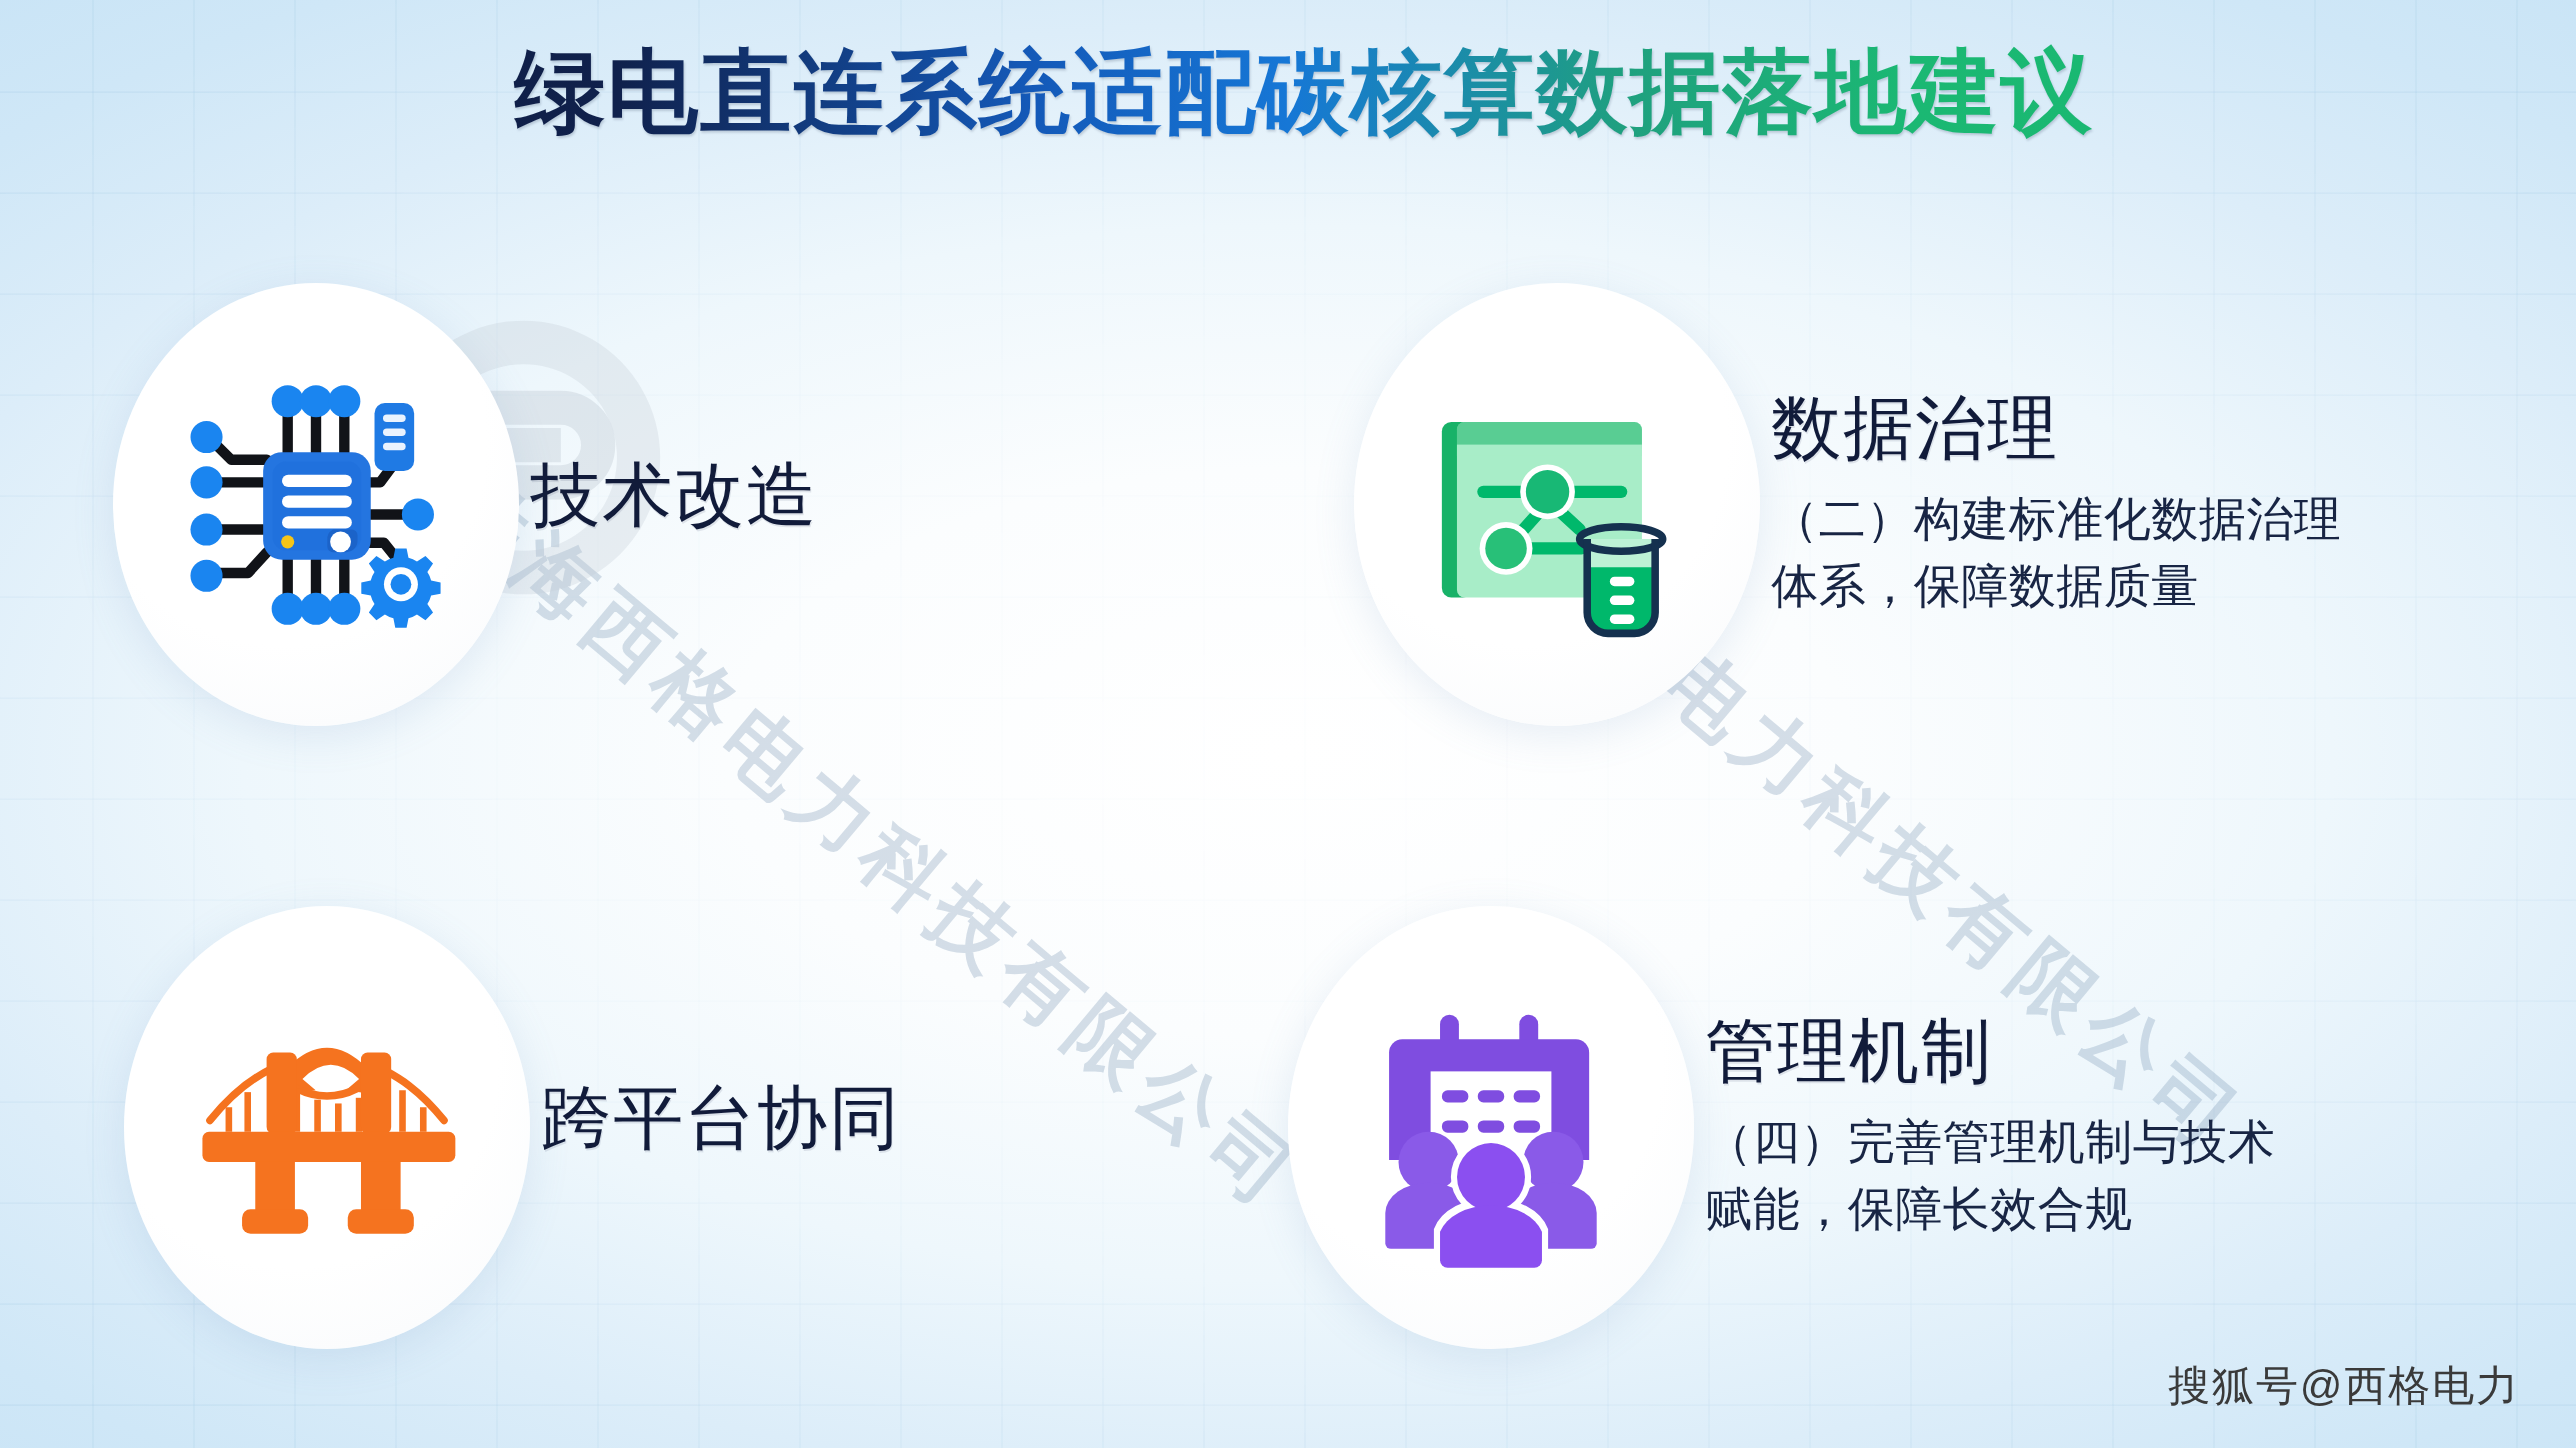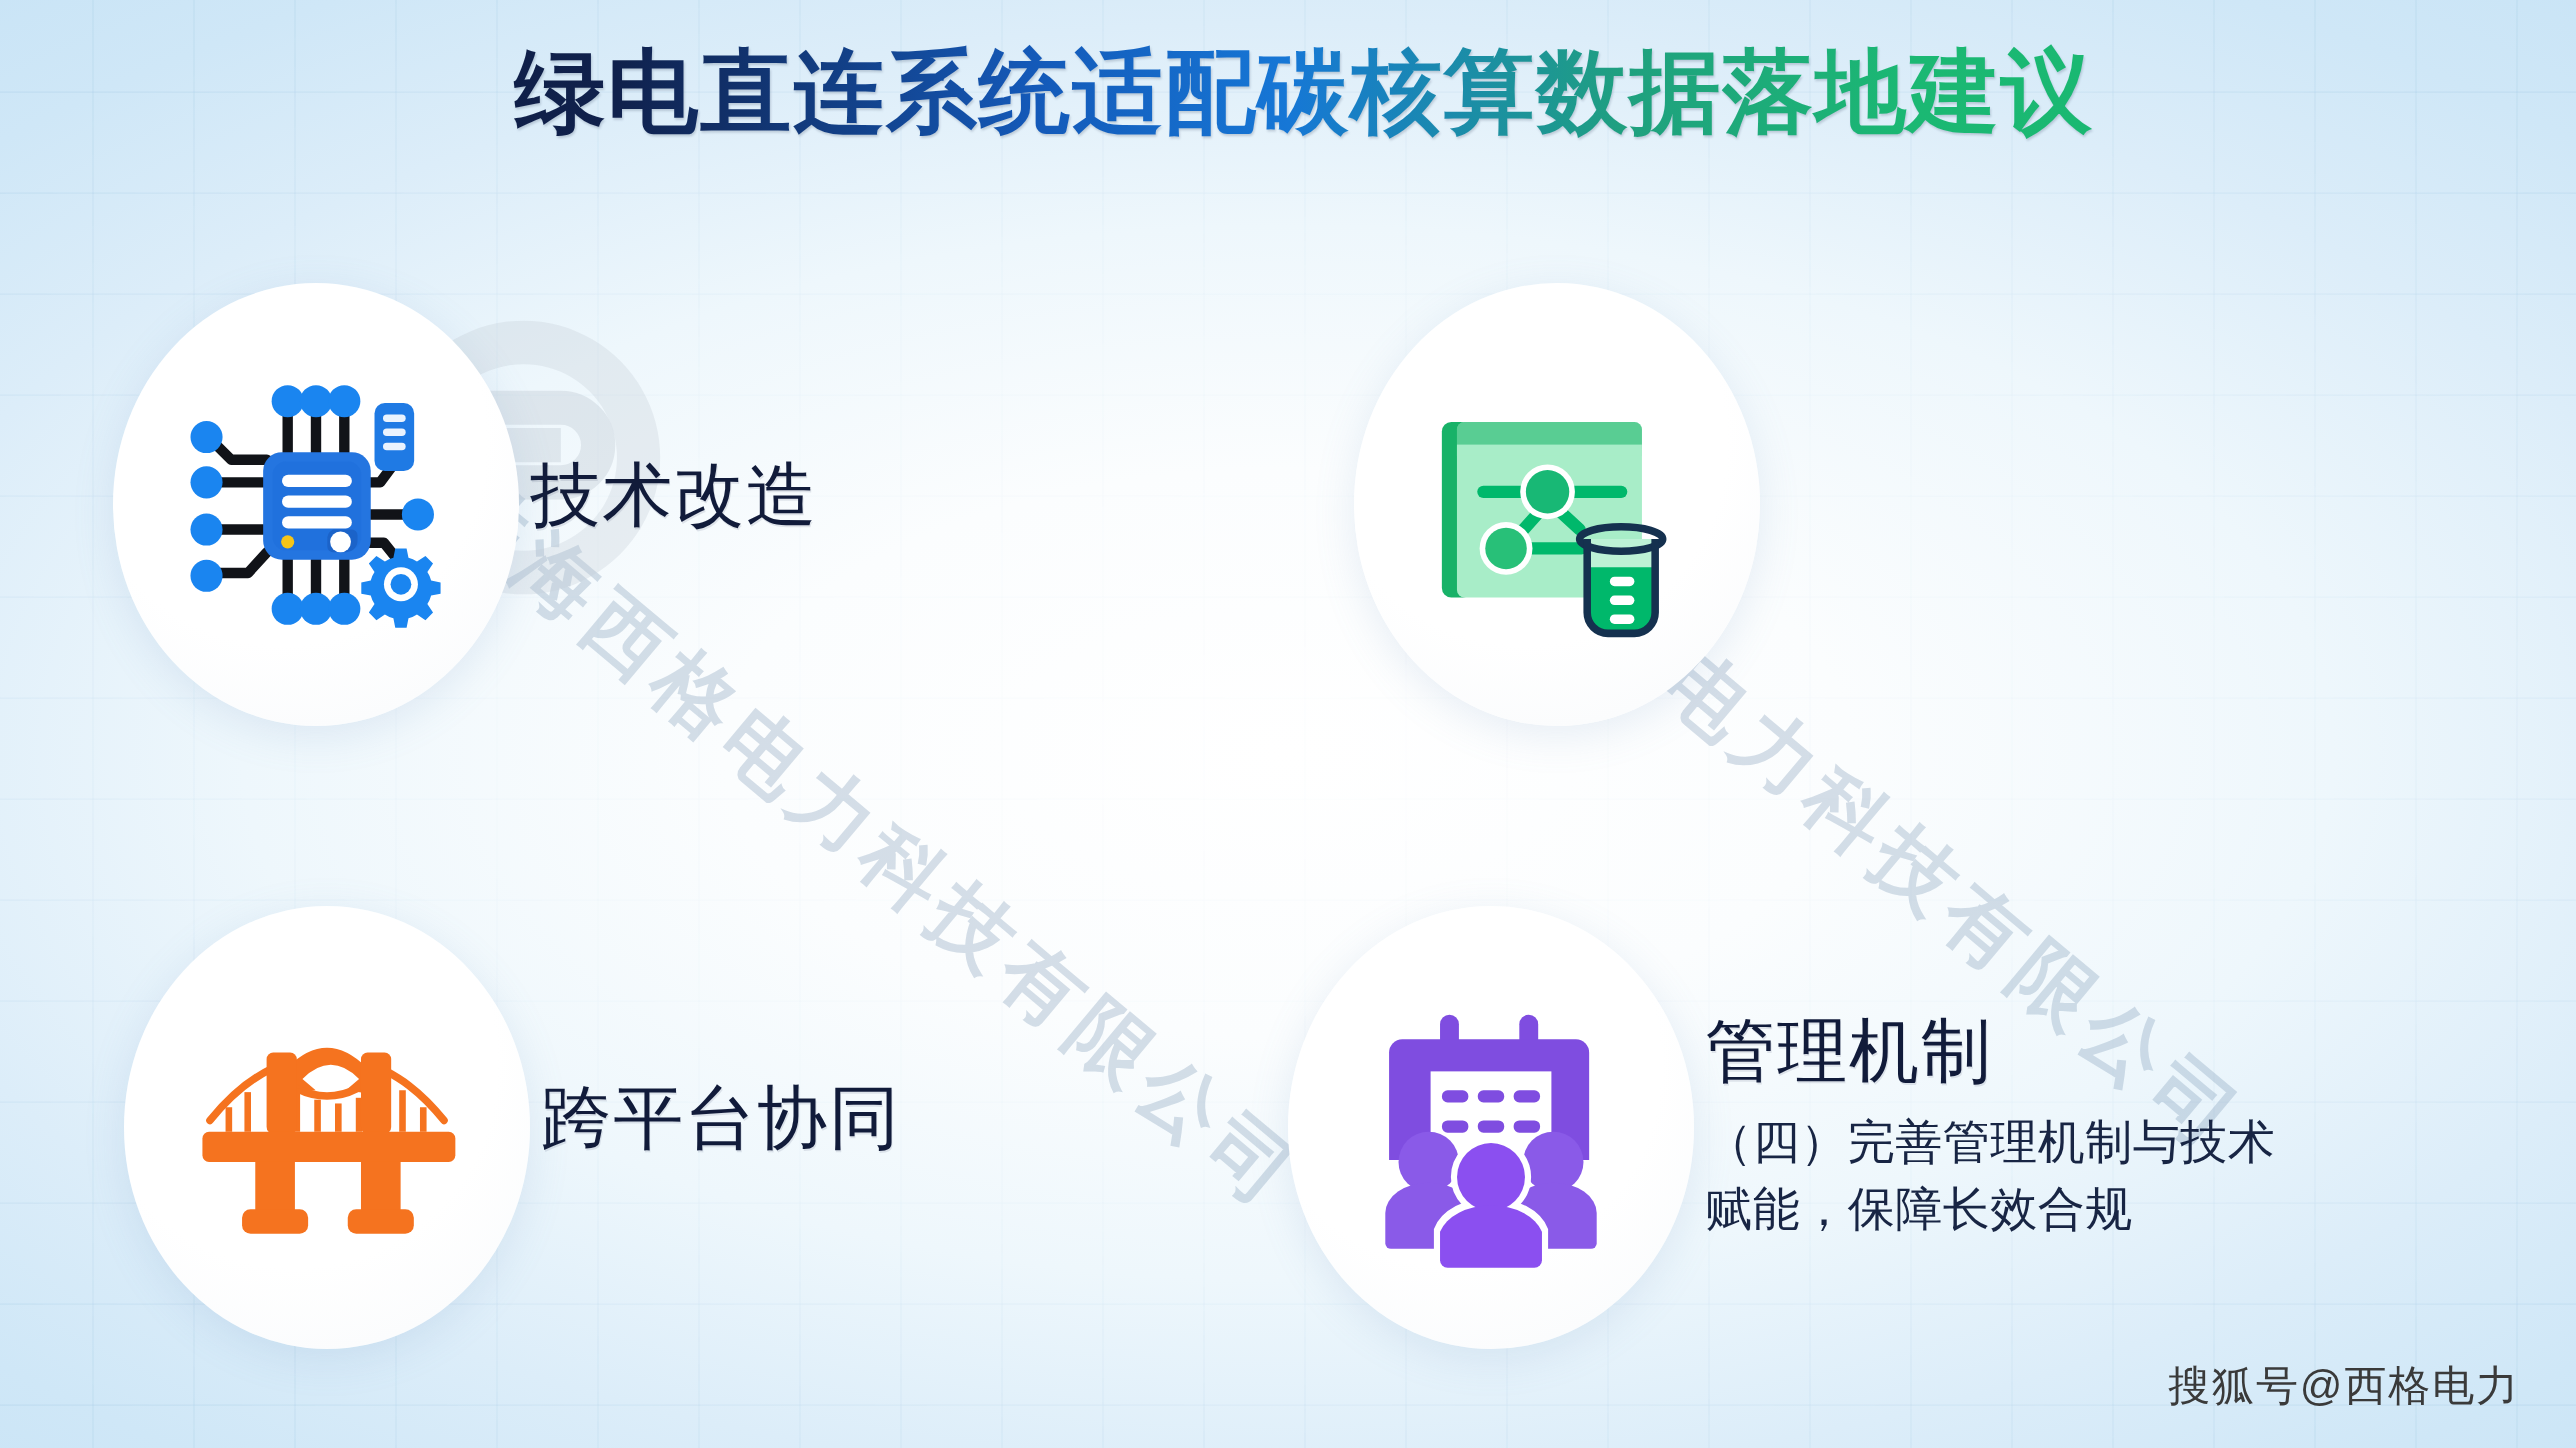--- a/index.html
+++ b/index.html
@@ -255,20 +255,22 @@
         <ellipse cx="228" cy="196" rx="44" ry="13" fill="none" stroke="#15314f" stroke-width="8"></ellipse>
         <path d="M192 196 v78 a22 22 0 0 0 22 22 h28 a22 22 0 0 0 22 -22 v-78" fill="none" stroke="#15314f" stroke-width="8"></path>
         <g fill="#ffffff">
           <rect x="216" y="236" width="26" height="10" rx="5"></rect>
           <rect x="216" y="256" width="26" height="10" rx="5"></rect>
           <rect x="216" y="276" width="26" height="10" rx="5"></rect>
         </g>
       </svg>
     </div>
     <div class="card-text">
+      <div class="card-title">数据治理</div>
+      <div class="card-desc">（二）构建标准化数据治理体系，保障数据质量</div>
     </div>
   </div>
 
   <div class="card" id="card-3">
     <div class="icon-circle">
       <svg width="302" height="302" viewBox="0 0 320 320">
 
         <g fill="#f5731f">
           <path d="M118 96 q42 -42 84 0 l14 -12 l6 42 l-42 -6 l14 -12 q-30 -30 -60 0 l14 12 l-42 6 l6 -42 z"></path>
         </g>

